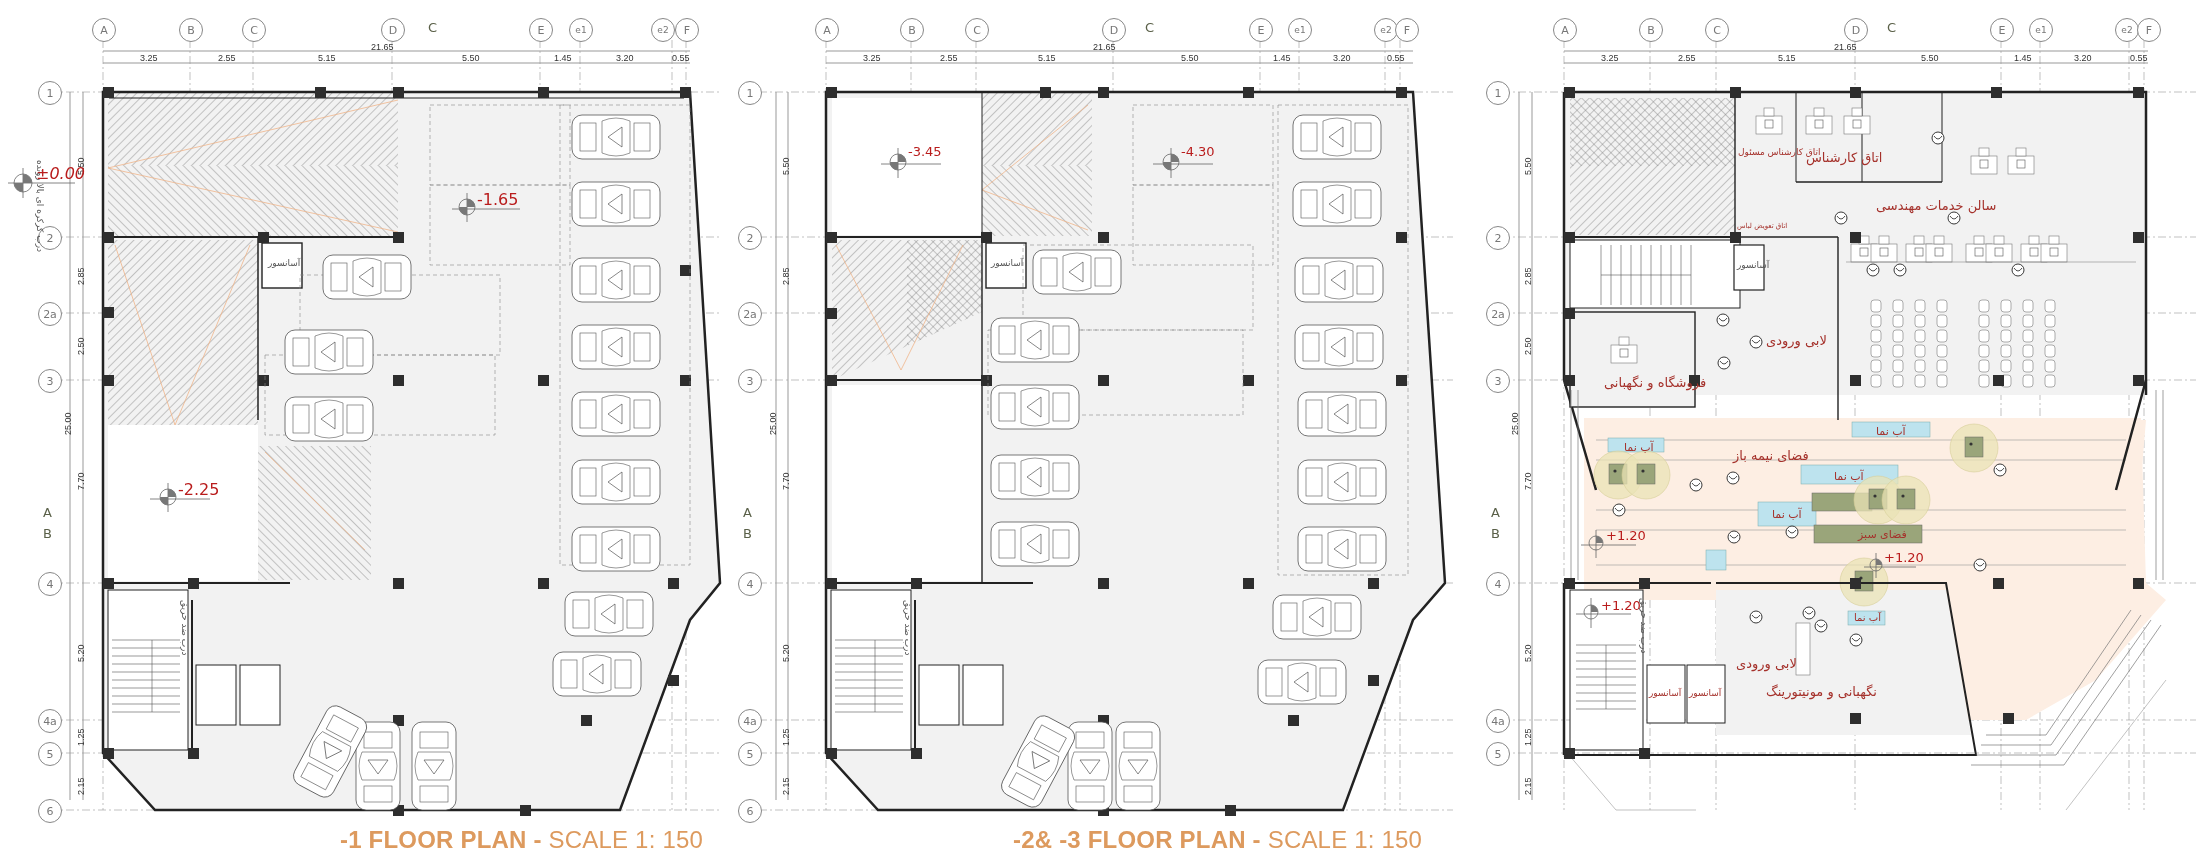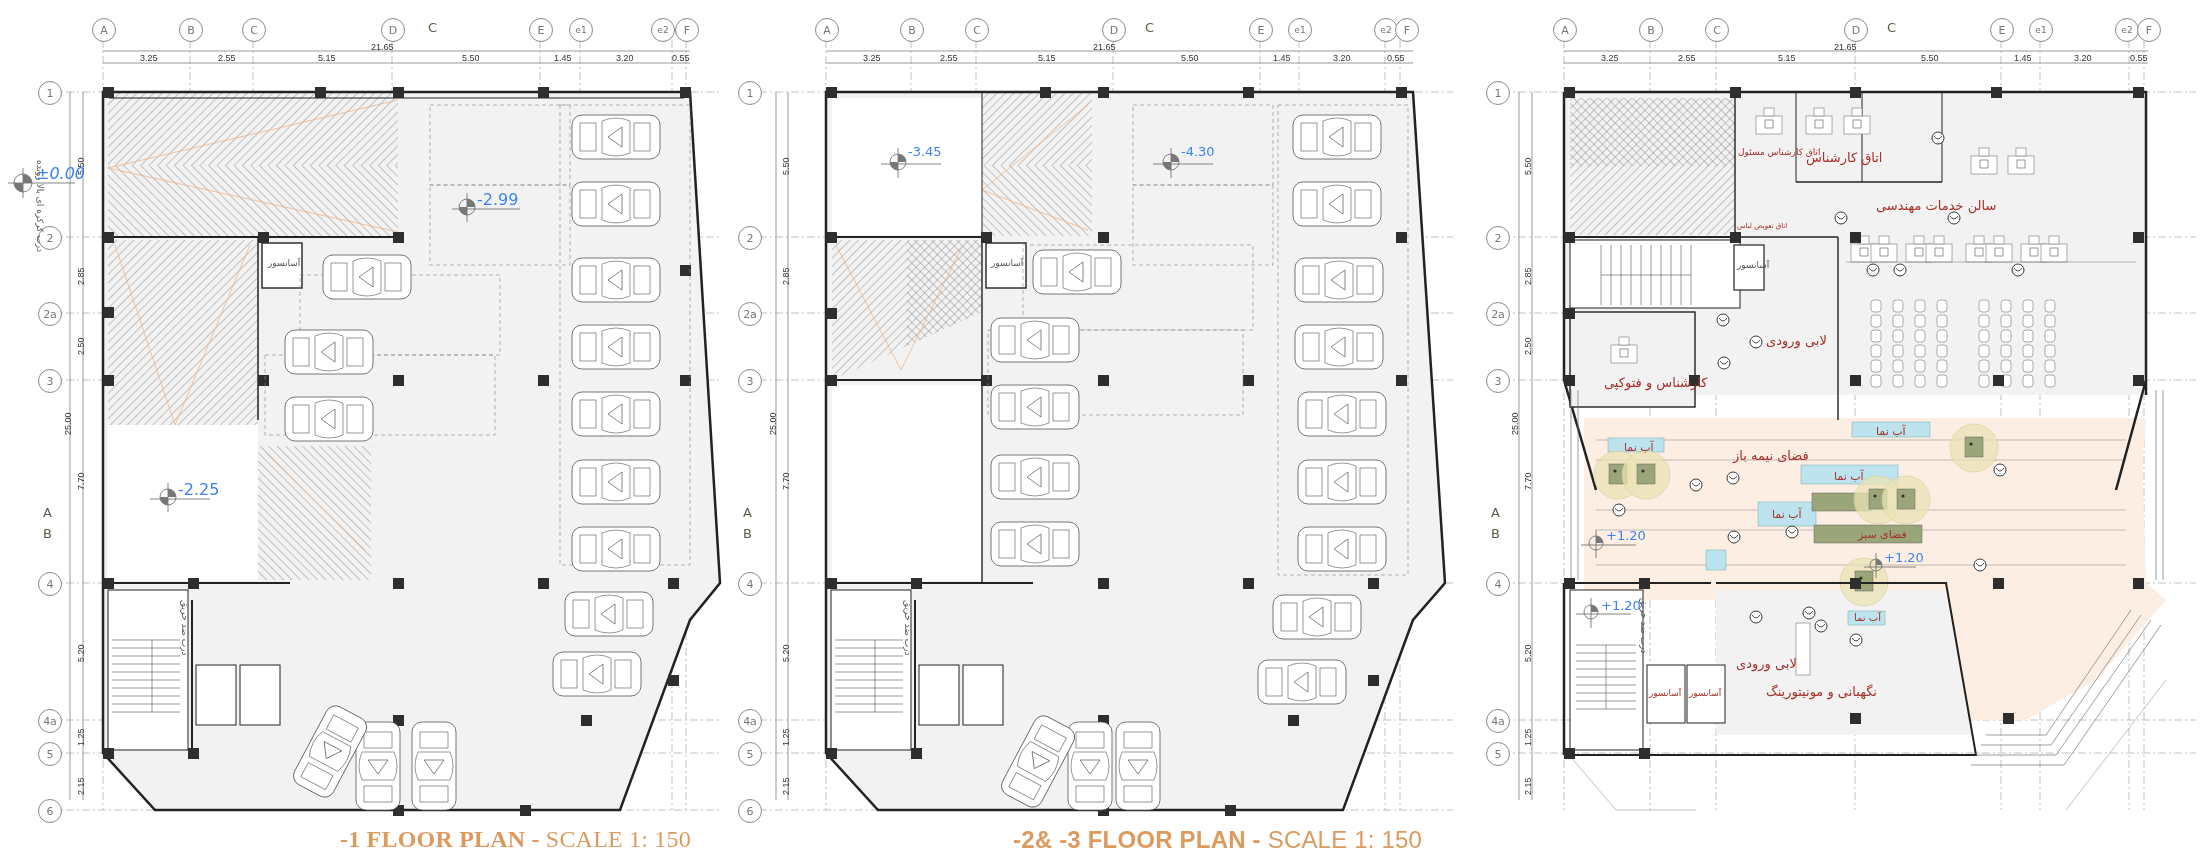--- a/index.html
+++ b/index.html
@@ -6,21 +6,21 @@
   body{width:2200px;height:863px;position:relative;overflow:hidden;font-family:"DejaVu Sans",sans-serif;}
   .plan{position:absolute;top:0;width:733px;height:863px;}
   .plan svg{position:absolute;left:0;top:0;}
   .caption{position:absolute;top:826px;font-family:"Liberation Sans",sans-serif;font-size:24px;color:#dd9a5e;white-space:nowrap;letter-spacing:0.2px;}
   .caption .bold{font-weight:bold;}
   .caption .thin{font-weight:normal;}
   .lbl{position:absolute;font-family:"DejaVu Sans",sans-serif;color:#a5312b;white-space:nowrap;direction:rtl;}
   .lbl.small{font-size:9px;}
   .lbl.mid{font-size:13px;}
   .lbl.gray{color:#555;font-size:9px;}
-  .level{position:absolute;font-family:"DejaVu Sans",sans-serif;color:#3b82f6;font-size:16px;white-space:nowrap;}
+  .level{position:absolute;font-family:"DejaVu Sans",sans-serif;color:#b91c1c;font-size:16px;white-space:nowrap;}
   .bubble{position:absolute;width:22px;height:22px;border:1px solid #888;border-radius:50%;font-family:"DejaVu Sans",sans-serif;font-size:11px;color:#777;display:flex;align-items:center;justify-content:center;background:#fff;}
   .dim{position:absolute;font-family:"Liberation Sans",sans-serif;font-size:9px;color:#333;white-space:nowrap;}
   .dimv{position:absolute;font-family:"Liberation Sans",sans-serif;font-size:9px;color:#333;white-space:nowrap;transform:rotate(-90deg);transform-origin:left top;}
   .sec{position:absolute;font-family:"DejaVu Sans",sans-serif;font-size:13px;color:#5a6048;}
 </style>
 </head>
 <body>
 
 <div class="plan" style="left:0;">
   <svg width="733" height="863" viewBox="0 0 733 863">
@@ -216,27 +216,27 @@
   <div class="dimv" style="left:76px;top:175px;">5.50</div>
   <div class="dimv" style="left:76px;top:285px;">2.85</div>
   <div class="dimv" style="left:76px;top:355px;">2.50</div>
   <div class="dimv" style="left:63px;top:435px;">25.00</div>
   <div class="dimv" style="left:76px;top:490px;">7.70</div>
   <div class="dimv" style="left:76px;top:662px;">5.20</div>
   <div class="dimv" style="left:76px;top:746px;">1.25</div>
   <div class="dimv" style="left:76px;top:795px;">2.15</div>
 
   <div class="level" style="left:36px;top:164px;font-style:italic;">±0.00</div>
-  <div class="level" style="left:477px;top:190px;">-2.99</div>
+  <div class="level" style="left:477px;top:190px;">-1.65</div>
   <div class="level" style="left:178px;top:480px;">-2.25</div>
   <div class="lbl gray" style="left:45px;top:160px;transform:rotate(90deg);transform-origin:left top;">درب کرکره ای بالا رونده</div>
   <div class="lbl gray" style="left:268px;top:258px;">آسانسور</div>
   <div class="lbl gray" style="left:190px;top:600px;transform:rotate(90deg);transform-origin:left top;">درب ضد حریق</div>
 
-  <div class="caption" style="left:340px;font-family:Liberation Serif, serif;">
+  <div class="caption" style="left:340px;">
     <span class="bold">-1 FLOOR PLAN - </span><span class="thin">SCALE 1: 150</span>
   </div>
 </div>
 
 <div class="plan" style="left:733px;">
   <svg width="733" height="863" viewBox="0 0 733 863">
     <defs>
       <pattern id="hatchC" width="6" height="6" patternUnits="userSpaceOnUse" patternTransform="rotate(45)">
         <line x1="0" y1="0" x2="0" y2="6" stroke="#777" stroke-width="0.8"></line>
       </pattern>
@@ -751,21 +751,21 @@
   <div class="dimv" style="left:57px;top:662px;">5.20</div>
   <div class="dimv" style="left:57px;top:746px;">1.25</div>
   <div class="dimv" style="left:57px;top:795px;">2.15</div>
 
   <div class="lbl mid" style="left:340px;top:150px;">اتاق کارشناس</div>
   <div class="lbl small" style="left:272px;top:147px;">اتاق کارشناس مسئول</div>
   <div class="lbl small" style="left:271px;top:222px;font-size:7px;text-align:center;">اتاق تعویض لباس</div>
   <div class="lbl mid" style="left:410px;top:198px;">سالن خدمات مهندسی</div>
   <div class="lbl gray" style="left:271px;top:260px;">آسانسور</div>
   <div class="lbl mid" style="left:300px;top:333px;">لابی ورودی</div>
-  <div class="lbl mid" style="left:138px;top:375px;">کارشناس و فتوکپی</div>
+  <div class="lbl mid" style="left:138px;top:375px;">فروشگاه و نگهبانی</div>
   <div class="lbl mid" style="left:267px;top:448px;">فضای نیمه باز</div>
   <div class="lbl small" style="left:158px;top:441px;font-size:11px;">آب نما</div>
   <div class="lbl small" style="left:410px;top:425px;font-size:11px;">آب نما</div>
   <div class="lbl small" style="left:368px;top:470px;font-size:11px;">آب نما</div>
   <div class="lbl small" style="left:306px;top:508px;font-size:11px;">آب نما</div>
   <div class="lbl small" style="left:388px;top:612px;font-size:10px;">آب نما</div>
   <div class="lbl small" style="left:392px;top:528px;font-size:11px;">فضای سبز</div>
   <div class="lbl mid" style="left:270px;top:656px;">لابی ورودی</div>
   <div class="lbl mid" style="left:300px;top:684px;">نگهبانی و مونیتورینگ</div>
   <div class="lbl small" style="left:183px;top:688px;">آسانسور</div>

